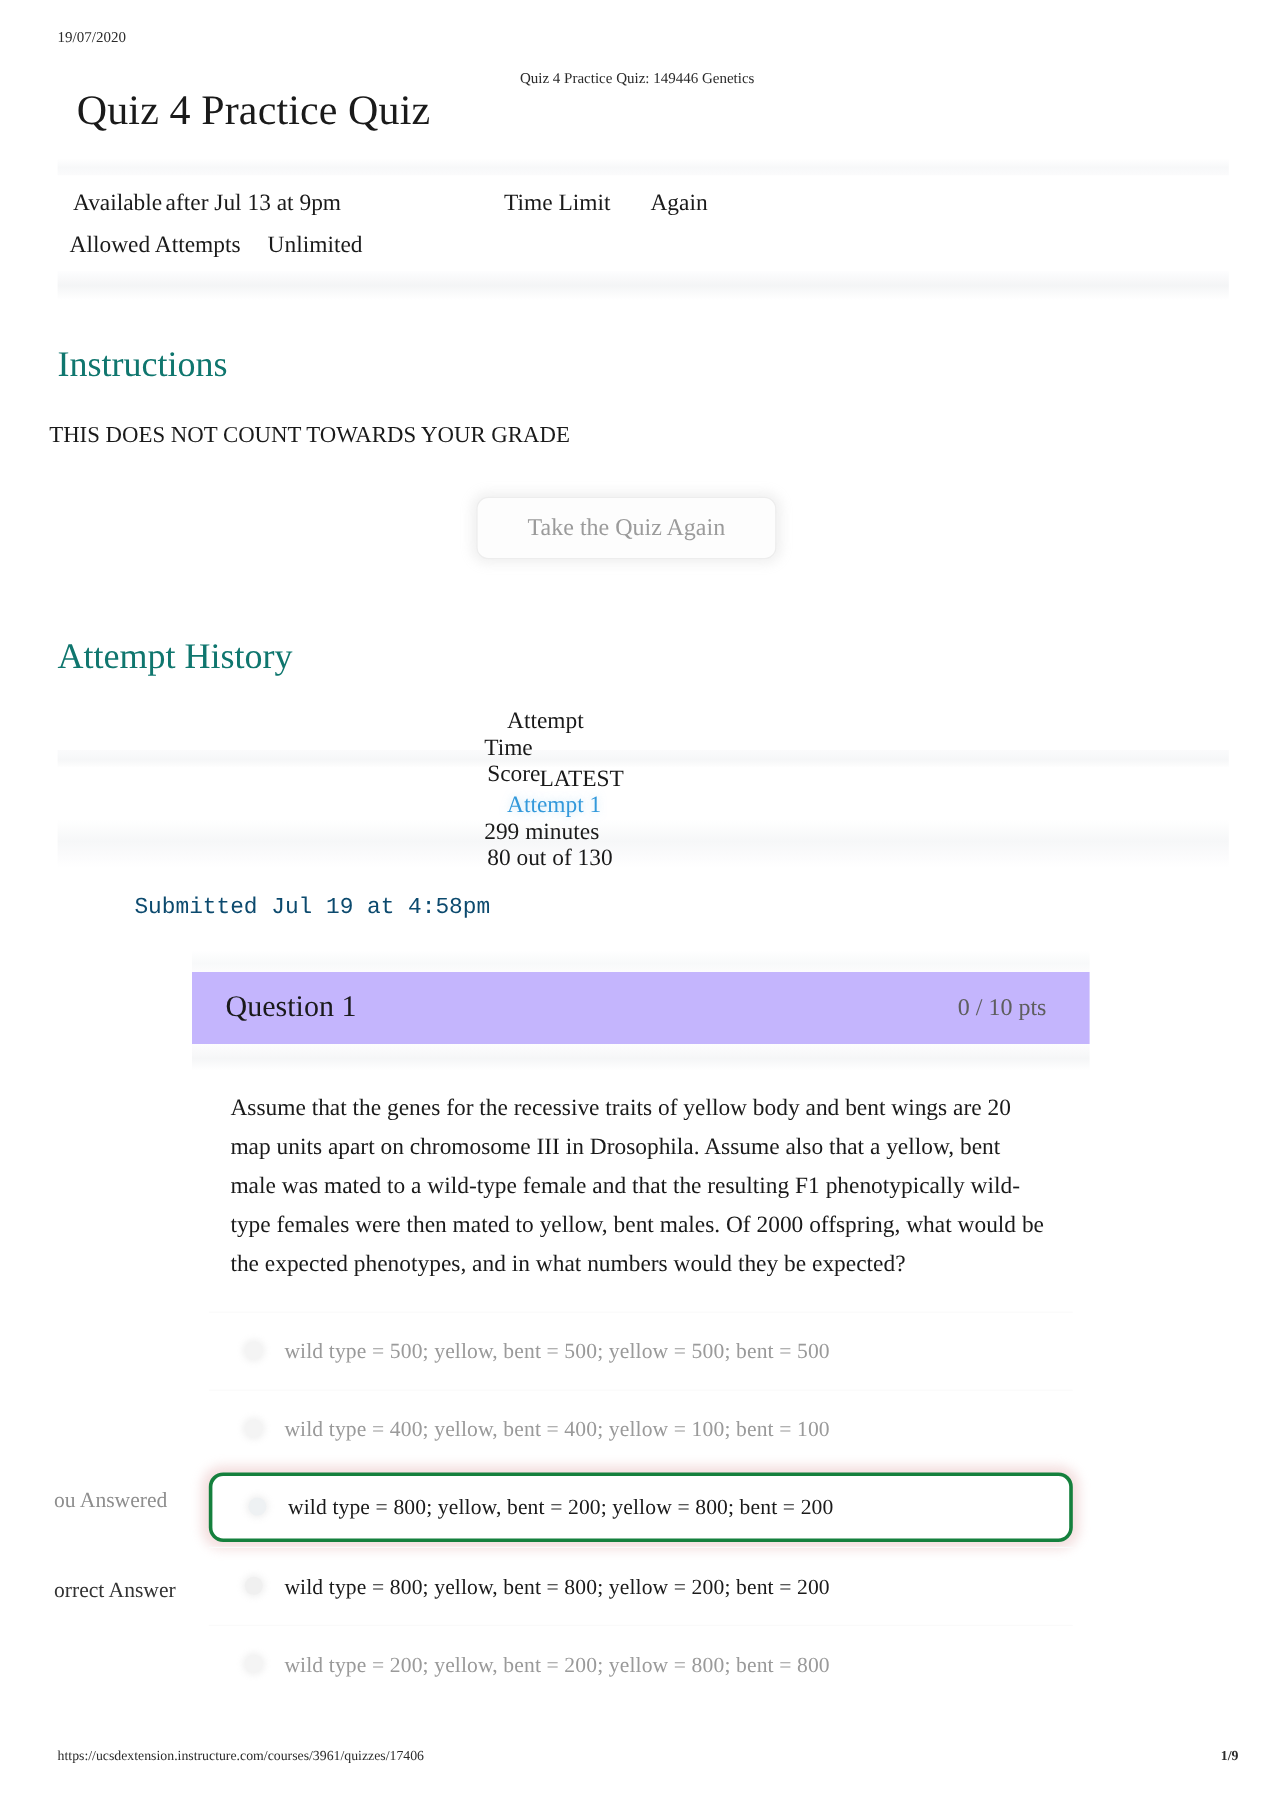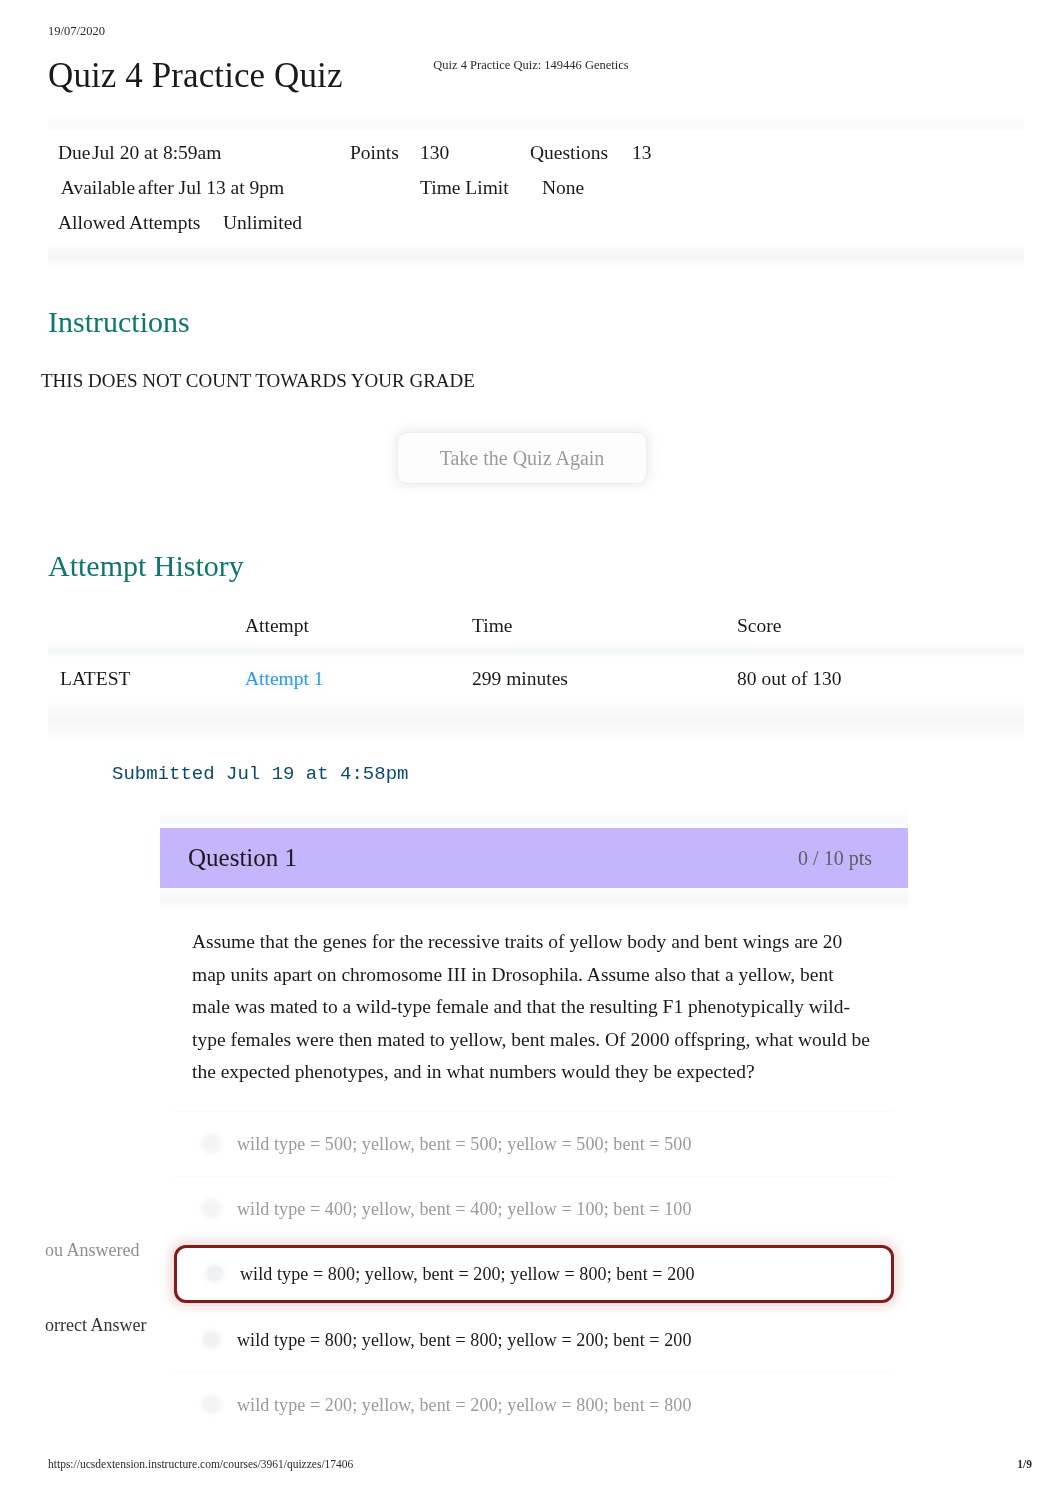--- a/index.html
+++ b/index.html
@@ -35,21 +35,21 @@
   .print-foot .pf-url { position: absolute; left: 48px; top: 0; }
   .print-foot .pf-page { position: absolute; right: 30px; top: 0; font-weight: bold; }
 
   
   .page {
     position: absolute;
     top: 52px; left: 0; right: 0;
   }
 
   .quiz-title {
-    margin: 0;
+    margin: 16px;
     padding: 0 0 0 48px;
     font-size: 35px;
     font-weight: 400;
     line-height: 48px;
     letter-spacing: .1px;
     color: #1a1a1a;
   }
 
   
   .meta-block {
@@ -145,20 +145,21 @@
     margin-top: 23px;
     margin-left: 48px;
     margin-right: 38px;
     position: relative;
   }
   .at-row {
     display: flex;
     align-items: center;
     font-size: 19.5px;
     color: #1a1a1a;
+    flex-direction: column;
   }
   .at-head { height: 34px; }
   .at-head .c { color: #1a1a1a; }
   .at-sep { height: 14px; background: linear-gradient(#fbfbfc, #f6f7f8 60%, #fdfdfd); }
   .at-body { height: 44px; }
   .at-foot {
     height: 40px;
     background: linear-gradient(#ffffff, #f6f7f8 45%, #fbfbfc 75%, #ffffff);
   }
   .c-latest { width: 197px; padding-left: 12px; }
@@ -247,21 +248,21 @@
   .ans .ans-text {
     font-size: 18px;
     line-height: 24px;
     letter-spacing: .1px;
   }
   .ans.faded .ans-text { color: #9a9a9a; }
   .ans.faded .radio { background: #f4f4f4; }
   .ans.dark .ans-text { color: #1a1a1a; }
 
   .ans.selected {
-    border: 3px solid #7f1d1d;
+    border: 3px solid #15803d;
     border-radius: 12px;
     background: #ffffff;
     box-shadow: 0 0 10px 5px rgba(240,214,214,0.8);
     margin: 4px 0;
     min-height: 58px;
   }
   .ans.selected .ans-text { color: #1a1a1a; }
   .ans.selected .radio { background: #eef1f3; }
 
   
@@ -291,34 +292,26 @@
 </div>
 
 <div class="page">
 
   <h1 class="quiz-title">Quiz 4 Practice Quiz</h1>
 
   <div class="meta-block">
     <div class="meta-band-top"></div>
     <div class="meta-rows">
 
-      <div class="meta-row r1">
-        <span class="mk m1k">Due</span>
-        <span class="mv m1v">Jul 20 at 8:59am</span>
-        <span class="mk m2k">Points</span>
-        <span class="mv m2v">130</span>
-        <span class="mk m3k">Questions</span>
-        <span class="mv m3v">13</span>
-      </div>
 
       <div class="meta-row r2">
         <span class="mk m1k">Available</span>
         <span class="mv m1v">after Jul 13 at 9pm</span>
         <span class="mk m2k">Time Limit</span>
-        <span class="mv m2v">None</span>
+        <span class="mv m2v">Again</span>
       </div>
 
       <div class="meta-row r3">
         <span class="mk m1k">Allowed Attempts</span>
         <span class="mv m1v">Unlimited</span>
       </div>
 
     </div>
     <div class="meta-band-bot"></div>
   </div>

